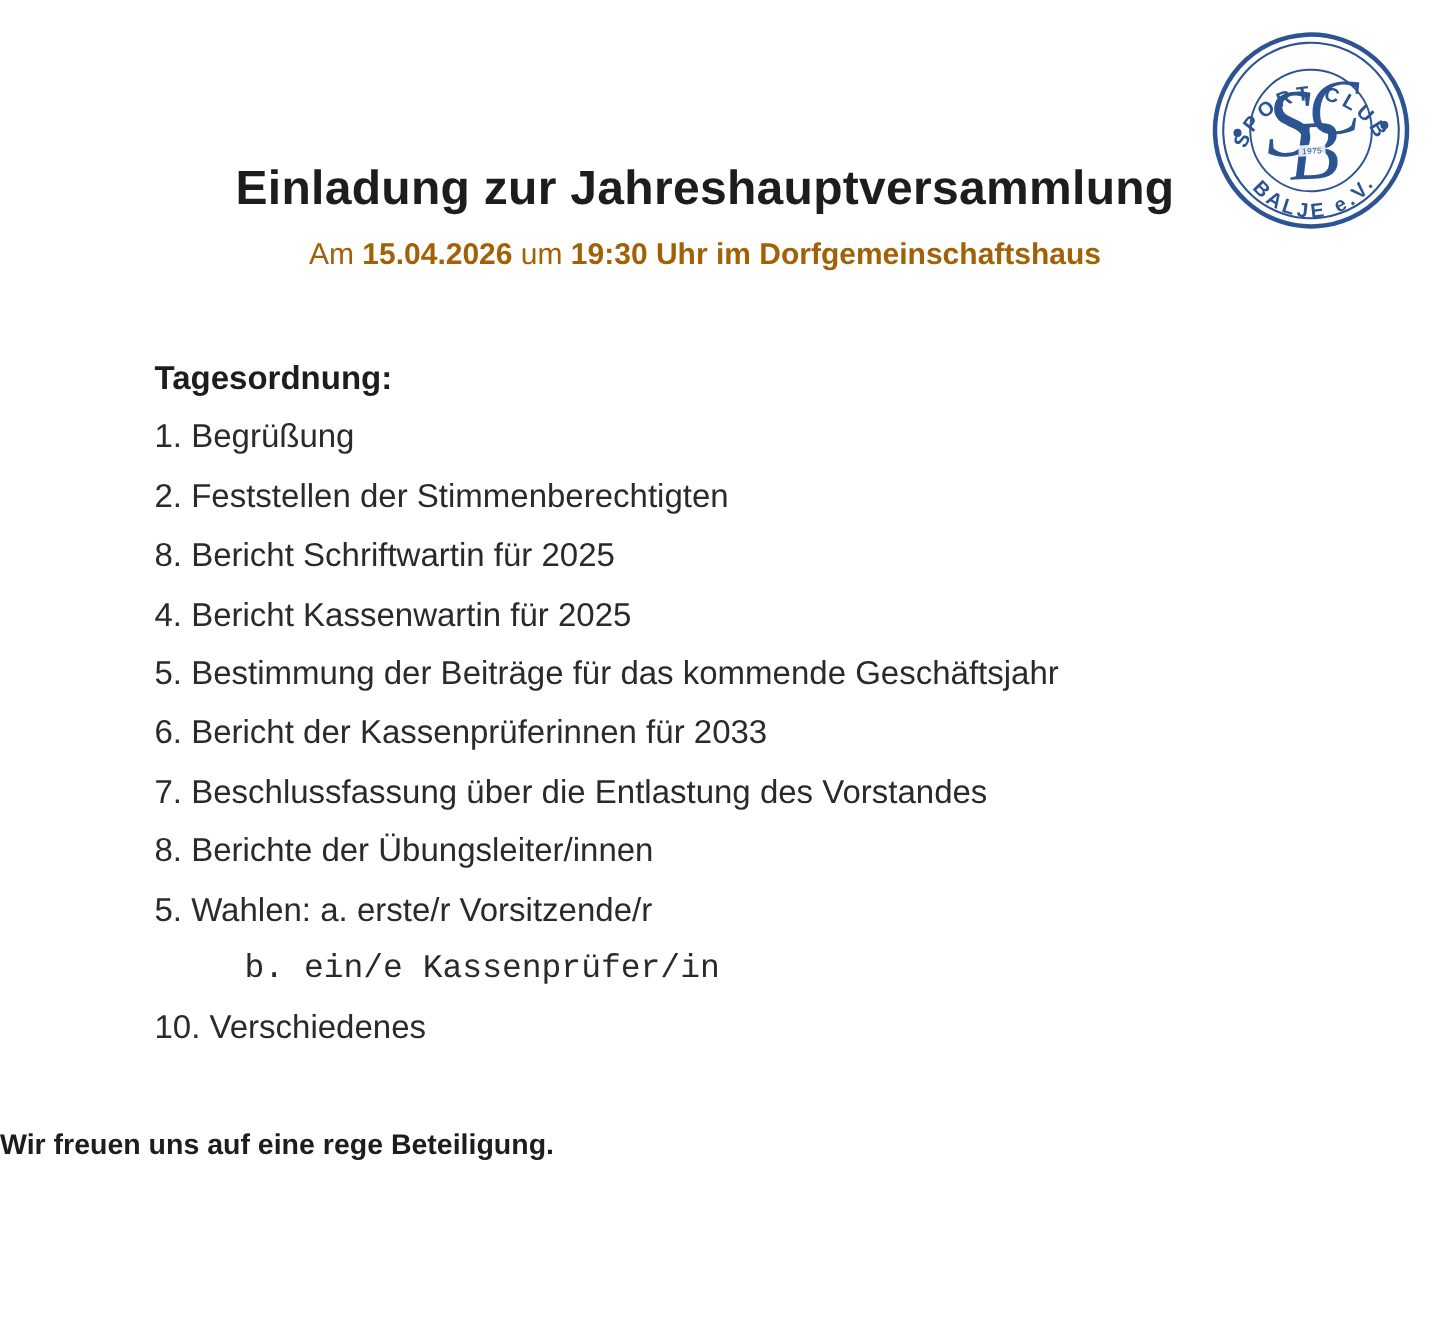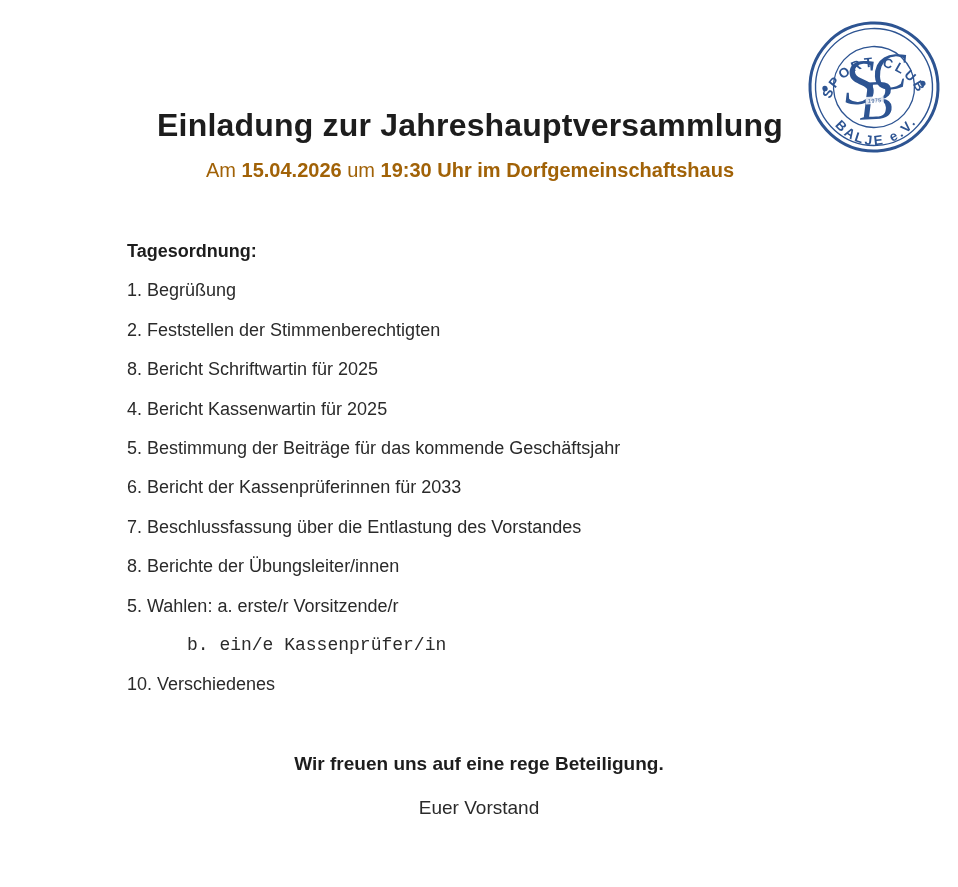--- a/index.html
+++ b/index.html
@@ -24,32 +24,32 @@
   }
   .subtitle{
     position:absolute;top:159px;left:0;width:940px;
     text-align:center;font-size:20px;color:#a16207;white-space:nowrap;
   }
   .subtitle .b{font-weight:700;}
 
   
   .agenda{
     position:absolute;top:232px;left:103px;
-    font-size:18px;color:#2a2a2a;margin-left:24px;
+    font-size:22px;color:#2a2a2a;
   }
   .agenda-line{
     height:39.4px;line-height:39.4px;white-space:nowrap;
   }
   .agenda-heading{font-weight:700;color:#1d1d1d;}
   .indent{padding-left:60px;font-family:Liberation Mono, monospace;}
 
   
   .closing{
     position:absolute;top:753px;left:0;width:958px;
-    text-align:center;font-size:19px;font-weight:700;color:#1d1d1d;
+    text-align:left;font-size:19px;font-weight:700;color:#1d1d1d;
     white-space:nowrap;
   }
   .signature{
     position:absolute;top:797px;left:0;width:958px;
     text-align:center;font-size:19px;color:#2a2a2a;white-space:nowrap;
   }
 
   
   .logo{
     position:absolute;left:804px;top:17px;width:140px;height:140px;
@@ -122,15 +122,14 @@
     <div class="agenda-line">5. Bestimmung der Beiträge für das kommende Geschäftsjahr</div>
     <div class="agenda-line">6. Bericht der Kassenprüferinnen für 2033</div>
     <div class="agenda-line">7. Beschlussfassung über die Entlastung des Vorstandes</div>
     <div class="agenda-line">8. Berichte der Übungsleiter/innen</div>
     <div class="agenda-line">5. Wahlen: a. erste/r Vorsitzende/r</div>
     <div class="agenda-line indent">b. ein/e Kassenprüfer/in</div>
     <div class="agenda-line">10. Verschiedenes</div>
   </div>
 
   <div class="closing">Wir freuen uns auf eine rege Beteiligung.</div>
-  <div class="signature">Euer Vorstand</div>
 
 </div>
 
 </body></html>

